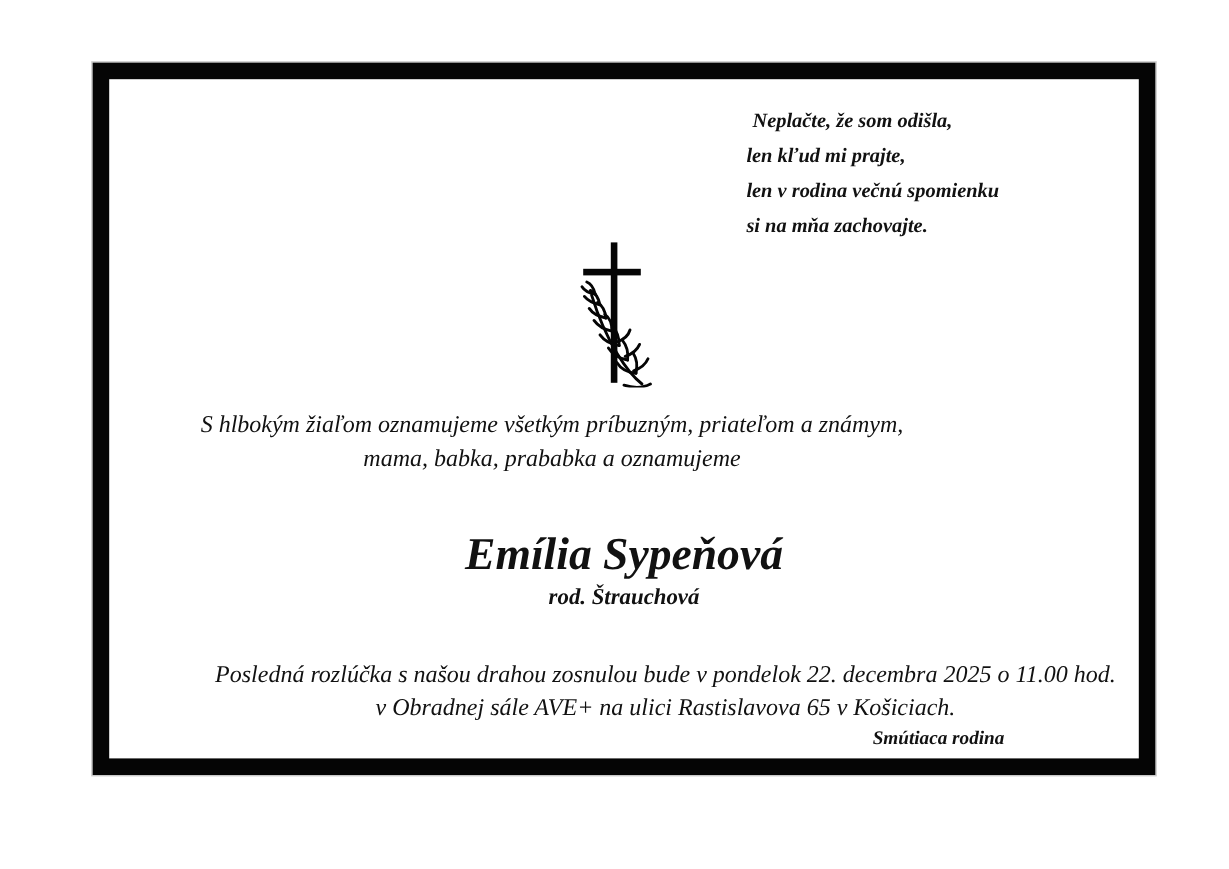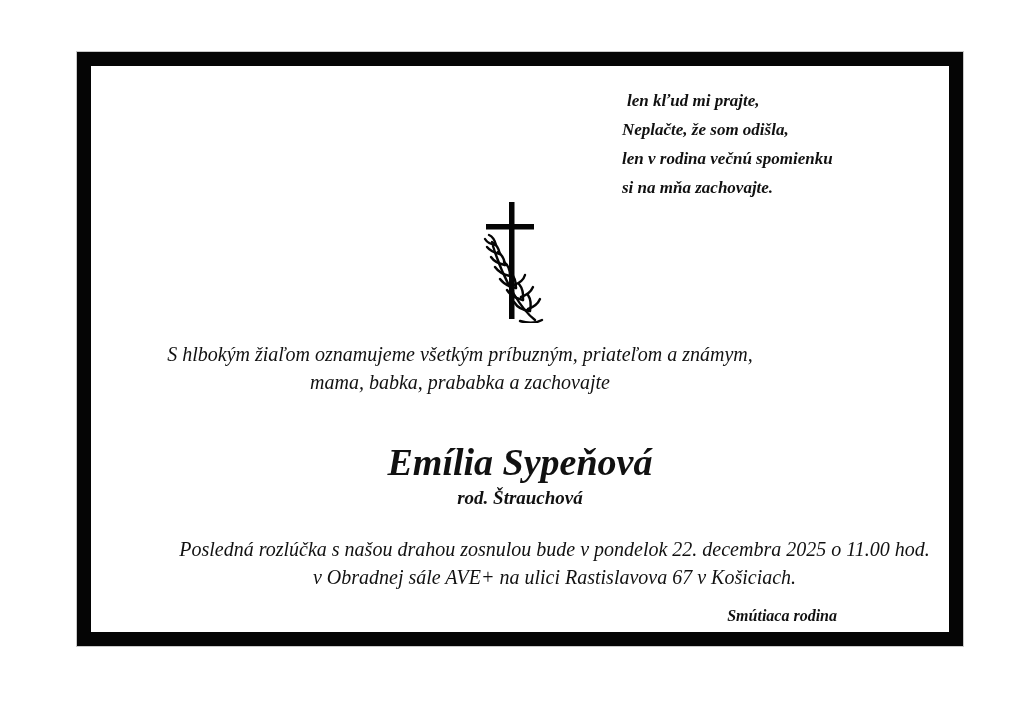--- a/index.html
+++ b/index.html
@@ -70,21 +70,21 @@
   .maiden-name {
     font-size: 19px;
     font-weight: bold;
     font-style: italic;
     line-height: 24px;
     margin: 2px 0 0 0;
   }
   .funeral {
     position: absolute;
     left: 92px;
-    top: 535px;
+    top: 548px;
     width: 925px;
     text-align: center;
     font-style: italic;
     font-size: 20px;
     line-height: 28px;
   }
   .funeral .line { display: block; white-space: nowrap; }
   .signature {
     position: absolute;
     right: 187px;
@@ -94,22 +94,22 @@
     font-style: italic;
     white-space: nowrap;
   }
 </style>
 </head>
 <body>
 
 <div class="frame"></div>
 
 <div class="poem">
+  <span class="line">Neplačte, že som odišla,</span>
   <span class="line">len kľud mi prajte,</span>
-  <span class="line">Neplačte, že som odišla,</span>
   <span class="line">len v rodina večnú spomienku</span>
   <span class="line">si na mňa zachovajte.</span>
 </div>
 
 <div class="cross-wrap">
   <svg width="72" height="124" viewBox="0 0 72 124" xmlns="http://www.w3.org/2000/svg">
     <g fill="#050505" stroke="none">
       <rect x="31" y="3" width="5.5" height="117"></rect>
       <rect x="8" y="25" width="48" height="5.5"></rect>
     </g>
@@ -132,26 +132,26 @@
       <path d="M22,55 q-9,-2 -13,-7"></path>
       <path d="M22,55 q-2,-9 -8,-12"></path>
       <path d="M18,46 q-8,-1 -11,-6"></path>
       <path d="M18,46 q-2,-8 -7,-10"></path>
     </g>
   </svg>
 </div>
 
 <div class="announcement">
   <span class="line">S hlbokým žiaľom oznamujeme všetkým príbuzným, priateľom a známym,</span>
-  <span class="line">mama, babka, prababka a zachovajte</span>
+  <span class="line">mama, babka, prababka a oznamujeme</span>
 </div>
 
 <div class="name-block">
   <div class="deceased-name">Emília Sypeňová</div>
   <div class="maiden-name">rod. Štrauchová</div>
 </div>
 
 <div class="funeral">
   <span class="line">Posledná rozlúčka s našou drahou zosnulou bude v pondelok 22. decembra 2025 o 11.00 hod.</span>
-  <span class="line">v Obradnej sále AVE+ na ulici Rastislavova 67 v Košiciach.</span>
+  <span class="line">v Obradnej sále AVE+ na ulici Rastislavova 65 v Košiciach.</span>
 </div>
 
 <div class="signature">Smútiaca rodina</div>
 
 </body></html>

